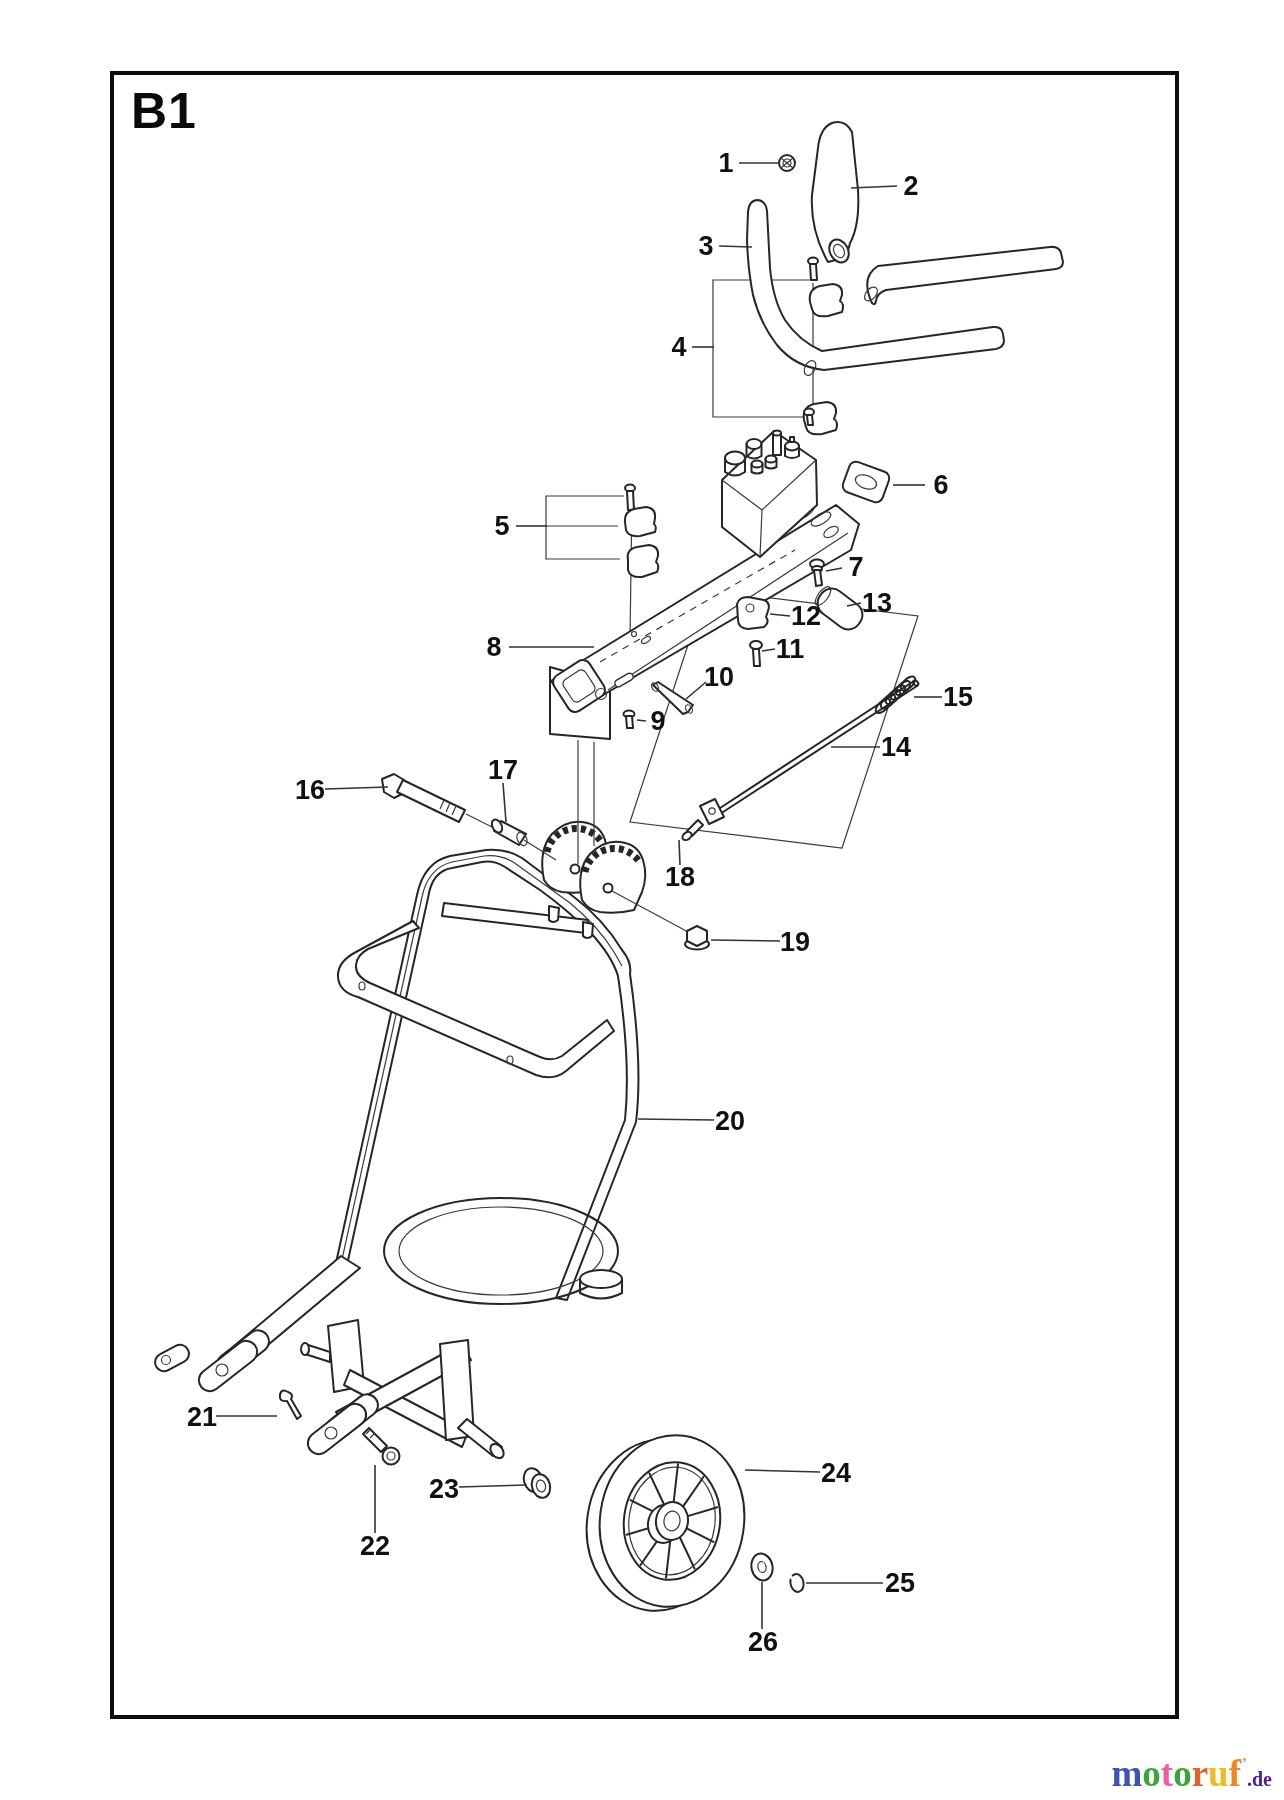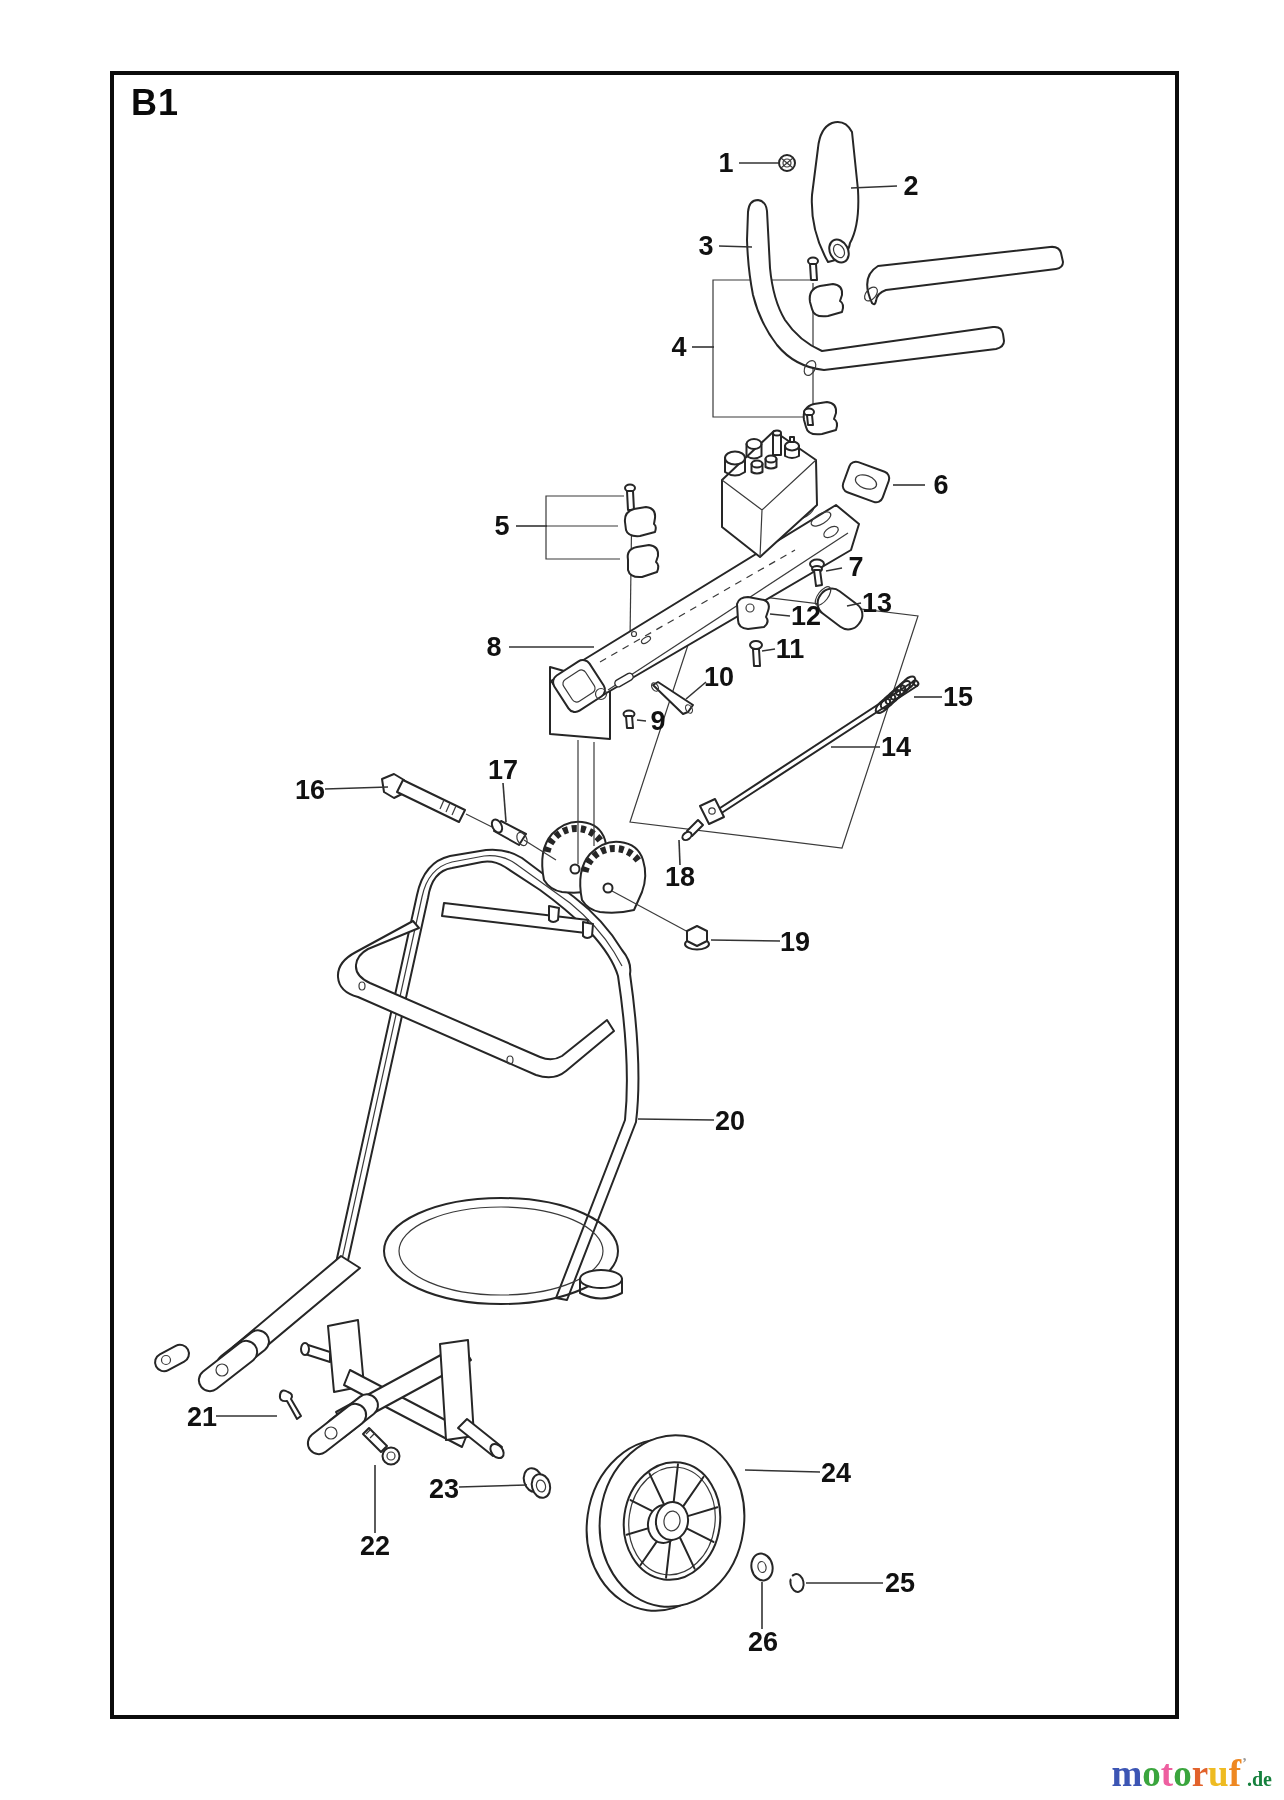--- a/index.html
+++ b/index.html
@@ -1,36 +1,36 @@
 <!DOCTYPE html>
 <html><head>
 <meta charset="utf-8">
 <style>
   html,body { margin:0; padding:0; background:#fff; }
   .page { position:relative; width:1284px; height:1800px; background:#fff;
           font-family:"Liberation Sans", sans-serif; overflow:hidden; }
   .border-frame { position:absolute; left:110px; top:71px; width:1061px; height:1640px;
                   border:4px solid #0c0c0c; }
-  .code { position:absolute; left:131px; top:82px; font-size:36px; font-weight:700;
+  .code { position:absolute; left:131px; top:82px; font-size:50px; font-weight:700;
           color:#0a0a0a; letter-spacing:1px; }
   svg.art { position:absolute; left:0; top:0; }
   svg.art * { vector-effect:none; }
   .ol  { stroke:#262626; stroke-width:2;   fill:none; stroke-linejoin:round; stroke-linecap:round; }
   .olf { stroke:#262626; stroke-width:2;   fill:#fff; stroke-linejoin:round; stroke-linecap:round; }
   .th  { stroke:#3a3a3a; stroke-width:1.2; fill:none; }
   .thf { stroke:#2a2a2a; stroke-width:1.4; fill:#fff; }
   .dash{ stroke:#3a3a3a; stroke-width:1.2; fill:none; stroke-dasharray:7 6; }
   .teeth{ stroke:#262626; stroke-width:7; fill:none; stroke-dasharray:5 4; }
   .leader { stroke:#333; stroke-width:1.6; }
   text.callout { font-family:"Liberation Sans",sans-serif; font-weight:700; font-size:27px;
                  fill:#111; text-anchor:middle; dominant-baseline:central; }
   .watermark { position:absolute; right:12px; bottom:8px; white-space:nowrap;
                font-family:"Liberation Serif", serif; font-weight:700; font-size:37px; line-height:1; }
   .watermark .tick { font-size:15px; color:#9a9a9a; vertical-align:18px; margin-left:1px; }
-  .watermark .tld  { font-size:20px; color:#15803d; font-weight:700; }
+  .watermark .tld  { font-size:20px; color:#4c1d95; font-weight:700; }
 </style>
 </head>
 <body>
 
 <div class="page">
   <div class="border-frame"></div>
   <div class="code">B1</div>
 
   <svg class="art" width="1284" height="1800" viewBox="0 0 1284 1800">
 

